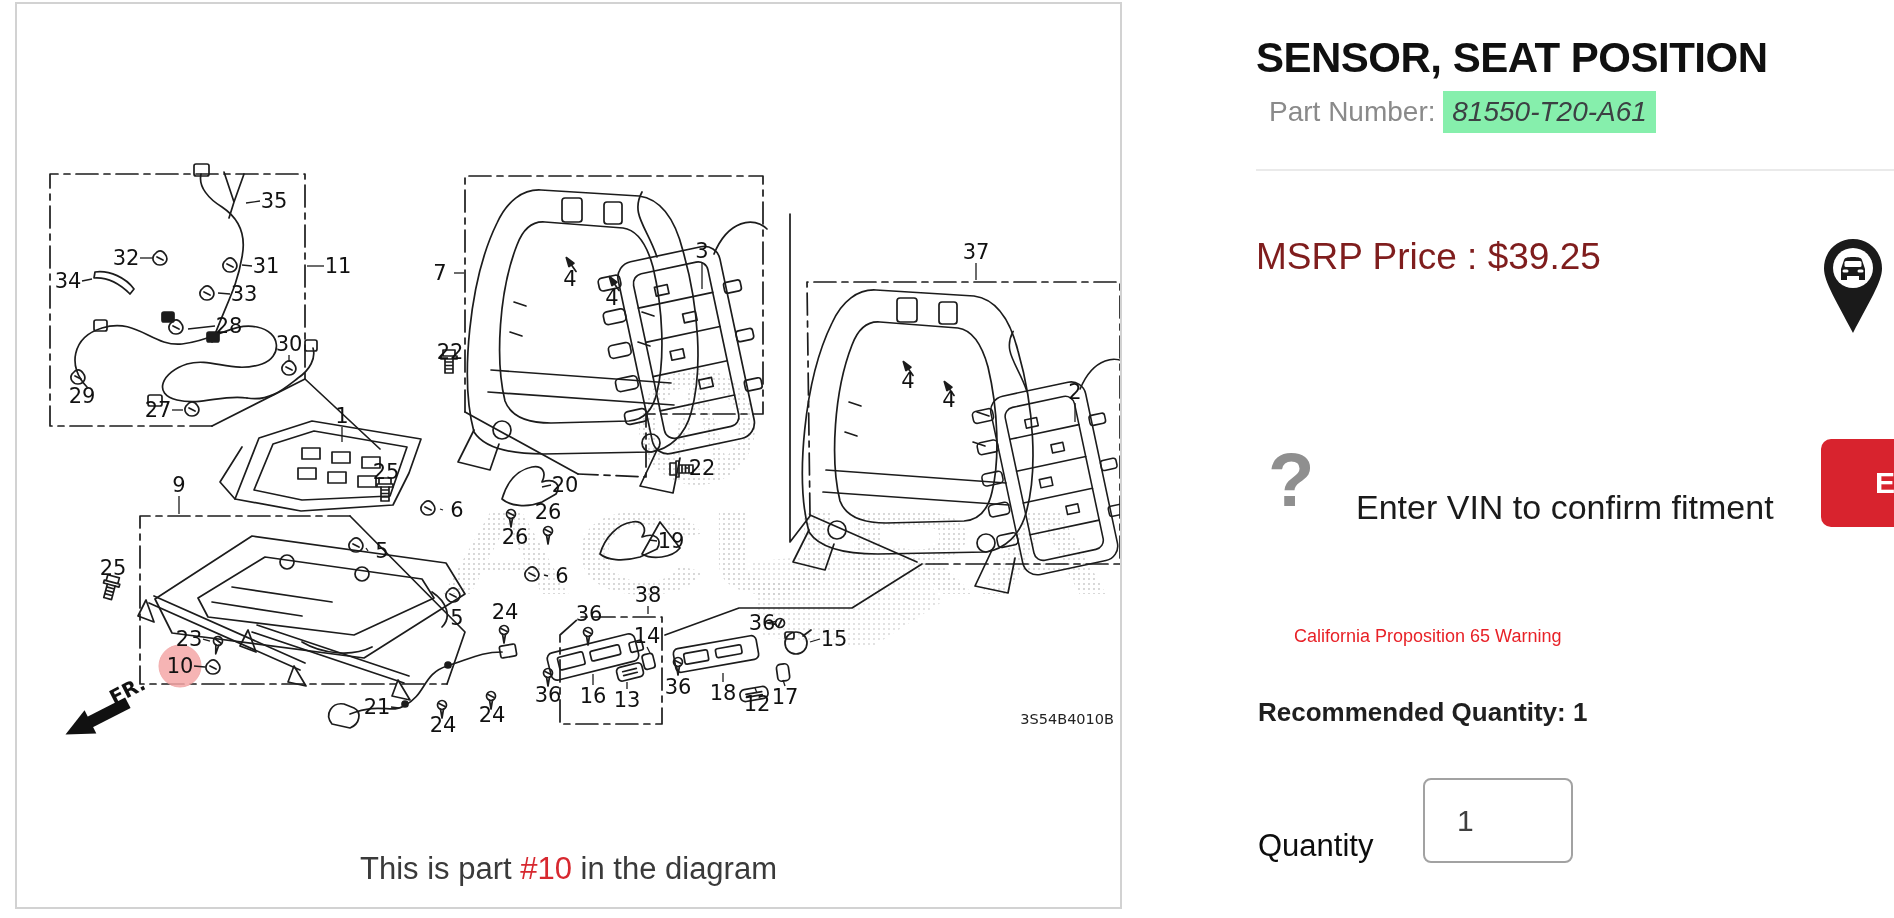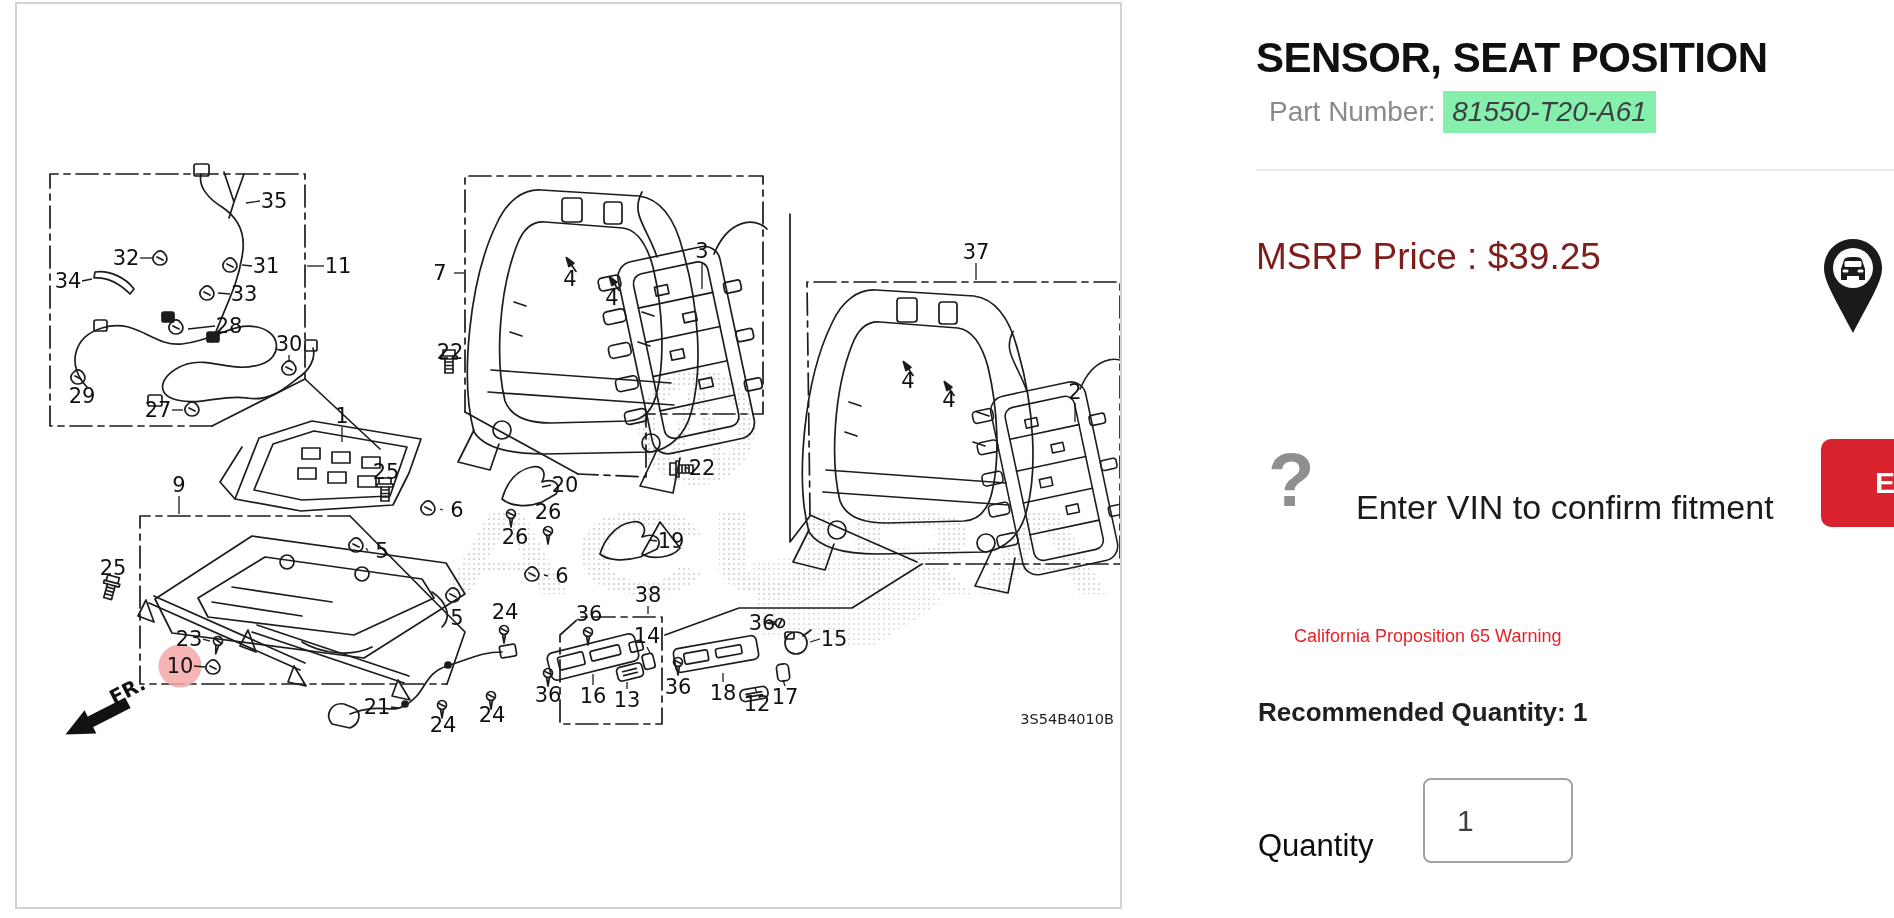--- a/index.html
+++ b/index.html
@@ -340,20 +340,23 @@
         <text x="178" y="664" class="callout">10</text>
         <text x="906" y="379" class="callout">4</text>
         <text x="947" y="398" class="callout">4</text>
         <line x1="1073" y1="401" x2="1073" y2="420" class="ldr"></line>
         <text x="1073" y="390" class="callout">2</text>
         <line x1="974" y1="261" x2="974" y2="278" class="ldr"></line>
         <text x="974" y="250" class="callout">37</text>
       </g>
   </svg>
 
+  <div class="caption">
+    <span>This is part </span><span class="hl">#10</span><span> in the diagram</span>
+  </div>
 </div>
 
 <h1 class="title">SENSOR, SEAT POSITION</h1>
 
 <div class="pn-row">
   <span class="pn-label">Part Number:</span>
   <span class="pn-value">81550-T20-A61</span>
 </div>
 
 <div class="divider"></div>

